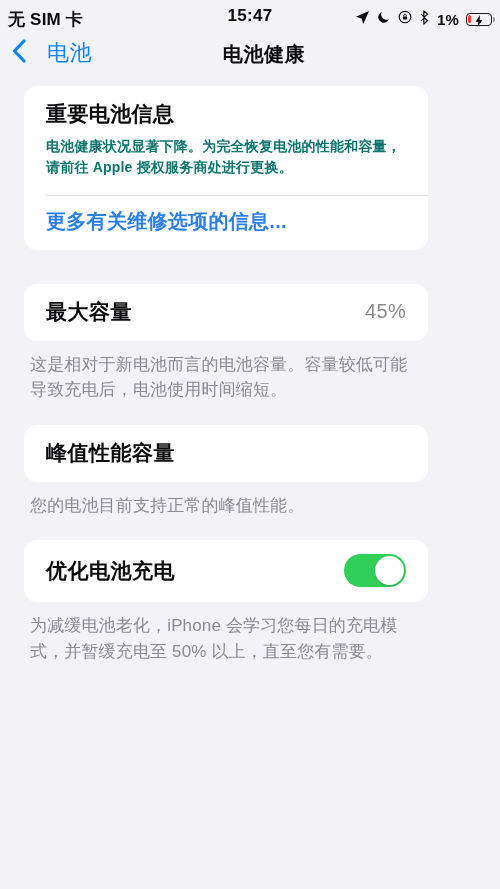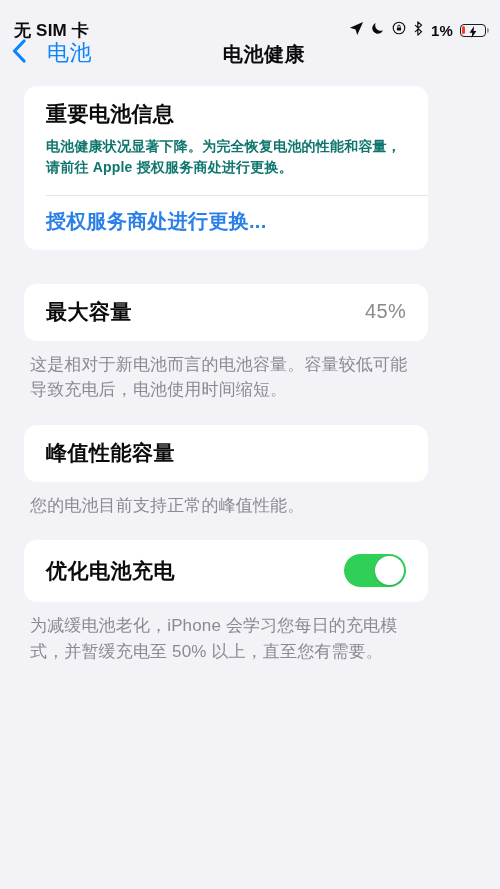--- a/index.html
+++ b/index.html
@@ -14,22 +14,21 @@
     width: 500px; height: 889px;
     background: #f2f2f7;
     overflow: hidden;
   }
 
   
   .statusbar {
     position: absolute; top: 0; left: 0;
     width: 500px; height: 38px;
     display: flex; align-items: center;
-    padding: 0 14px;
-    margin-top: 11px;
+    padding: 0 8px;
   }
   .sb-carrier {
     font-size: 17px; font-weight: 700; color: #0b0b0d;
     letter-spacing: 0.2px; white-space: nowrap;
   }
   .sb-time {
     position: absolute; left: 0; right: 0; top: 6px;
     text-align: center;
     font-size: 17px; font-weight: 700; color: #0b0b0d;
     letter-spacing: 0.3px;
@@ -158,20 +157,21 @@
     box-shadow: 0 1px 2px rgba(0,0,0,0.18);
   }
 </style>
 </head>
 <body>
 
 <div id="screen">
 
   <div class="statusbar">
     <span class="sb-carrier">无 SIM 卡</span>
+    <span class="sb-time">15:47</span>
     <span class="sb-right">
       <span class="sb-ico">
         <svg width="15" height="15" viewBox="0 0 16 16">
             <path d="M15 1 1 7.2l6 1.8 1.8 6z" fill="#0b0b0d"></path>
           </svg>
       </span>
       <span class="sb-ico">
         <svg width="14" height="14" viewBox="0 0 16 16">
             <path d="M13.6 10.6A6.2 6.2 0 0 1 5.4 2.4 6.3 6.3 0 1 0 13.6 10.6z" fill="#0b0b0d"></path>
           </svg>
@@ -213,21 +213,21 @@
   </div>
 
   <div class="content">
 
     <div class="card">
       <div class="row">
         <div class="alert-title">重要电池信息</div>
         <div class="alert-body">电池健康状况显著下降。为完全恢复电池的性能和容量，请前往 Apple 授权服务商处进行更换。</div>
       </div>
       <div class="row link-row">
-        <span class="link-text">授权服务商处进行更换...</span>
+        <span class="link-text">更多有关维修选项的信息...</span>
       </div>
     </div>
 
     <div class="gap-lg"></div>
 
     <div class="card">
       <div class="value-row">
         <span class="row-label">最大容量</span>
         <span class="row-value">45%</span>
       </div>

